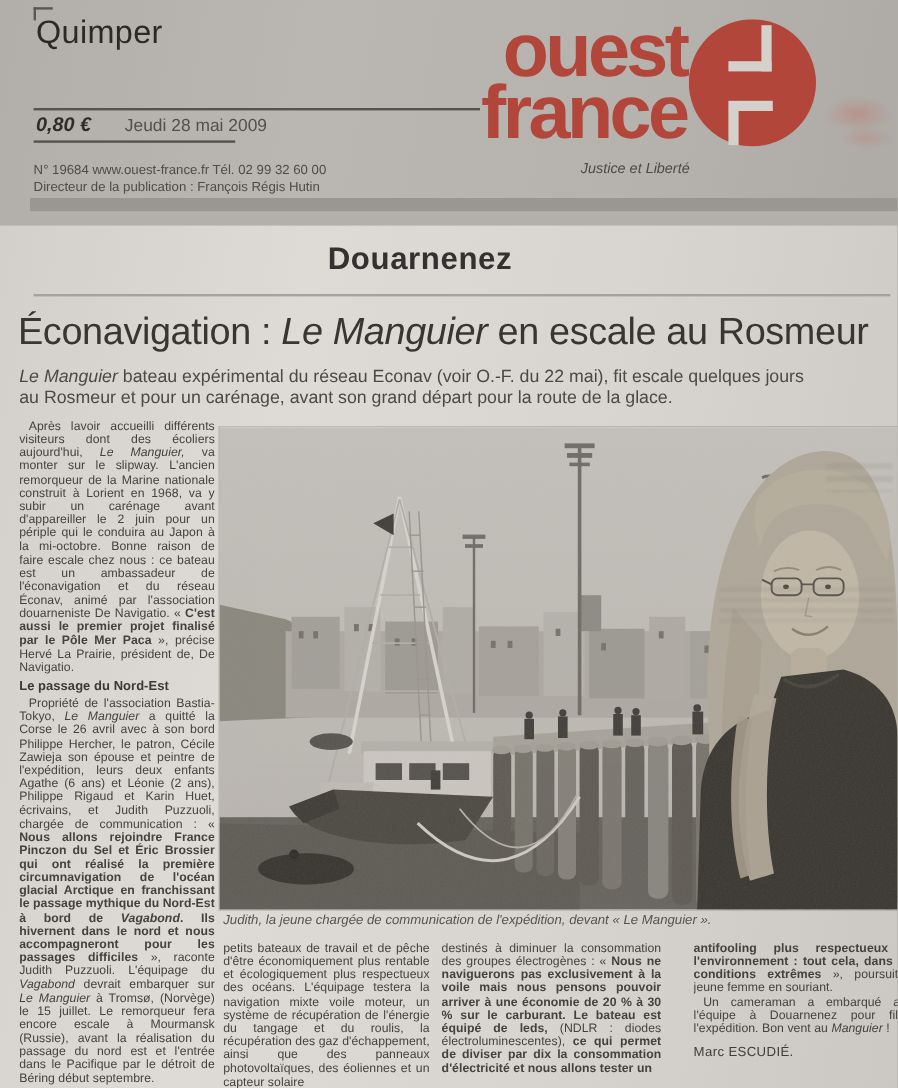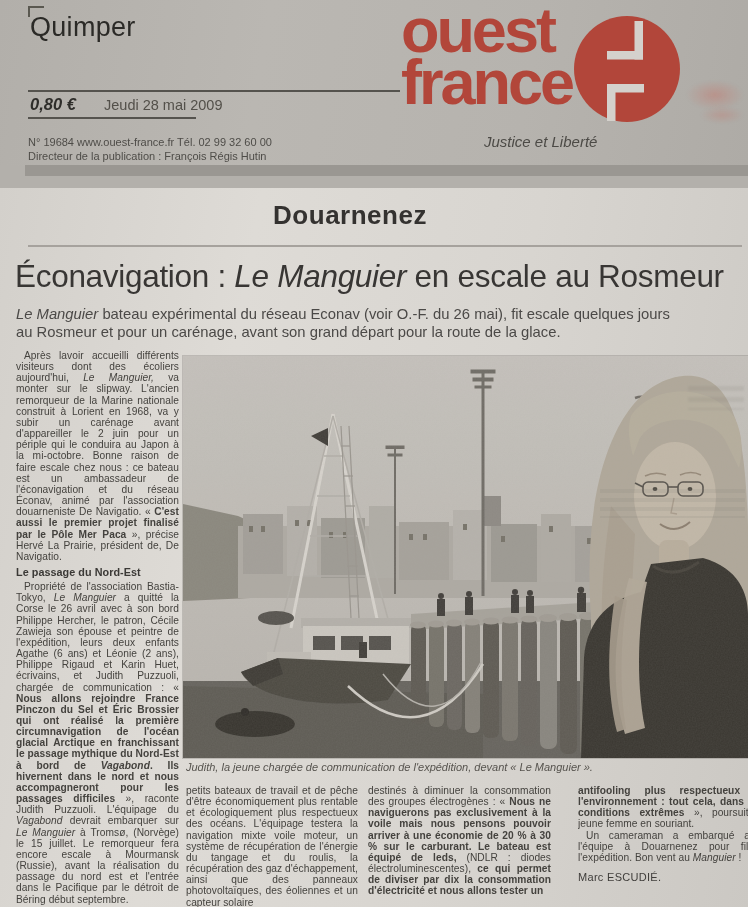--- a/index.html
+++ b/index.html
@@ -5,24 +5,24 @@
   html,body{margin:0;padding:0;}
   body{width:748px;height:907px;overflow:hidden;background:#b3b0ab;font-family:"Liberation Sans",sans-serif;}
   #page{position:relative;width:748px;height:907px;overflow:hidden;}
 
   
   #masthead{position:absolute;left:0;top:0;width:748px;height:166px;
     background:linear-gradient(100deg,#b2afaa,#bab7b2 35%,#b6b3ae 70%,#aeaba6);}
   #corner-mark-h{position:absolute;left:28px;top:6px;width:16px;height:2px;background:#5a5850;}
   #corner-mark-v{position:absolute;left:28px;top:6px;width:2px;height:11px;background:#5a5850;}
   #edition{position:absolute;left:30px;top:12px;font-size:27px;color:#2b2a27;letter-spacing:.3px;}
-  #logo-text{position:absolute;right:176px;top:4px;text-align:left;color:#b2463a;
+  #logo-text{position:absolute;right:176px;top:16px;text-align:right;color:#b2463a;
     font-weight:bold;font-size:63px;line-height:52px;letter-spacing:-3px;}
   #logo-mark{position:absolute;left:574px;top:16px;width:106px;height:106px;}
-  #motto{position:absolute;left:484px;top:133px;font-size:15px;font-style:italic;color:#4c4a46;}
+  #motto{position:absolute;left:484px;top:133px;font-size:12px;font-style:italic;color:#4c4a46;}
   #price-rule-top{position:absolute;left:28px;top:90px;width:372px;height:2px;background:#55534e;}
   #price-rule-bottom{position:absolute;left:28px;top:117px;width:168px;height:2px;background:#55534e;}
   #price{position:absolute;left:30px;top:95px;font-size:16.5px;font-weight:bold;color:#2e2d2a;font-style:italic;}
   #issue-date{position:absolute;left:104px;top:97px;font-size:14.5px;color:#53504a;}
   #issue-line{position:absolute;left:28px;top:136px;font-size:11px;color:#4e4c48;}
   #director-line{position:absolute;left:28px;top:150px;font-size:11px;color:#4e4c48;}
   #fold-band{position:absolute;left:25px;top:165px;width:723px;height:11px;background:#9a9792;}
 
   
   .ghost{position:absolute;pointer-events:none;}
@@ -109,21 +109,21 @@
 
   <div id="fold-band"></div>
   <div id="ghost-red" class="ghost"></div>
   <div id="ghost-red2" class="ghost"></div>
 
   <div id="paper">
     <div id="section-title">Douarnenez</div>
     <div id="section-rule"></div>
 
     <h1 id="headline" style="margin:0;font-weight:normal;"><span class="run-regular">Éconavigation : </span><span class="run-italic">Le Manguier</span><span class="run-regular"> en escale au Rosmeur</span></h1>
-    <div id="standfirst"><span class="run-italic">Le Manguier</span><span class="run-regular"> bateau expérimental du réseau Econav (voir O.-F. du 26 mai), fit escale quelques jours au Rosmeur et pour un carénage, avant son grand départ pour la route de la glace.</span></div>
+    <div id="standfirst"><span class="run-italic">Le Manguier</span><span class="run-regular"> bateau expérimental du réseau Econav (voir O.-F. du 22 mai), fit escale quelques jours au Rosmeur et pour un carénage, avant son grand départ pour la route de la glace.</span></div>
 
     <div id="col-left" class="bodycol">
       <p class="indent"><span class="run-regular">Après lavoir accueilli différents visiteurs dont des écoliers aujourd'hui, </span><span class="run-italic">Le Manguier,</span><span class="run-regular"> va monter sur le slipway. L'ancien remorqueur de la Marine nationale construit à Lorient en 1968, va y subir un carénage avant d'appareiller le 2 juin pour un périple qui le conduira au Japon à la mi-octobre. Bonne raison de faire escale chez nous : ce bateau est un ambassadeur de l'éconavigation et du réseau Éconav, animé par l'association douarneniste De Navigatio. « </span><span class="run-bold">C'est aussi le premier projet finalisé par le Pôle Mer Paca</span><span class="run-regular"> », précise Hervé La Prairie, président de, De Navigatio.</span></p>
       <div class="colhead centered">Le passage du Nord-Est</div>
       <p class="indent"><span class="run-regular">Propriété de l'association Bastia-Tokyo, </span><span class="run-italic">Le Manguier</span><span class="run-regular"> a quitté la Corse le 26 avril avec à son bord Philippe Hercher, le patron, Cécile Zawieja son épouse et peintre de l'expédition, leurs deux enfants Agathe (6 ans) et Léonie (2 ans), Philippe Rigaud et Karin Huet, écrivains, et Judith Puzzuoli, chargée de communication : « </span><span class="run-bold">Nous allons rejoindre France Pinczon du Sel et Éric Brossier qui ont réalisé la première circumnavigation de l'océan glacial Arctique en franchissant le passage mythique du Nord-Est à bord de </span><span class="run-bold-italic">Vagabond</span><span class="run-bold">. Ils hivernent dans le nord et nous accompagneront pour les passages difficiles</span><span class="run-regular"> », raconte Judith Puzzuoli. L'équipage du </span><span class="run-italic">Vagabond</span><span class="run-regular"> devrait embarquer sur </span><span class="run-italic">Le Manguier</span><span class="run-regular"> à Tromsø, (Norvège) le 15 juillet. Le remorqueur fera encore escale à Mourmansk (Russie), avant la réalisation du passage du nord est et l'entrée dans le Pacifique par le détroit de Béring début septembre.</span></p>
       <div class="colhead left-ind">Tester</div>
 
     </div>
 
     <svg id="photo" viewBox="0 0 565 402" preserveAspectRatio="none">

